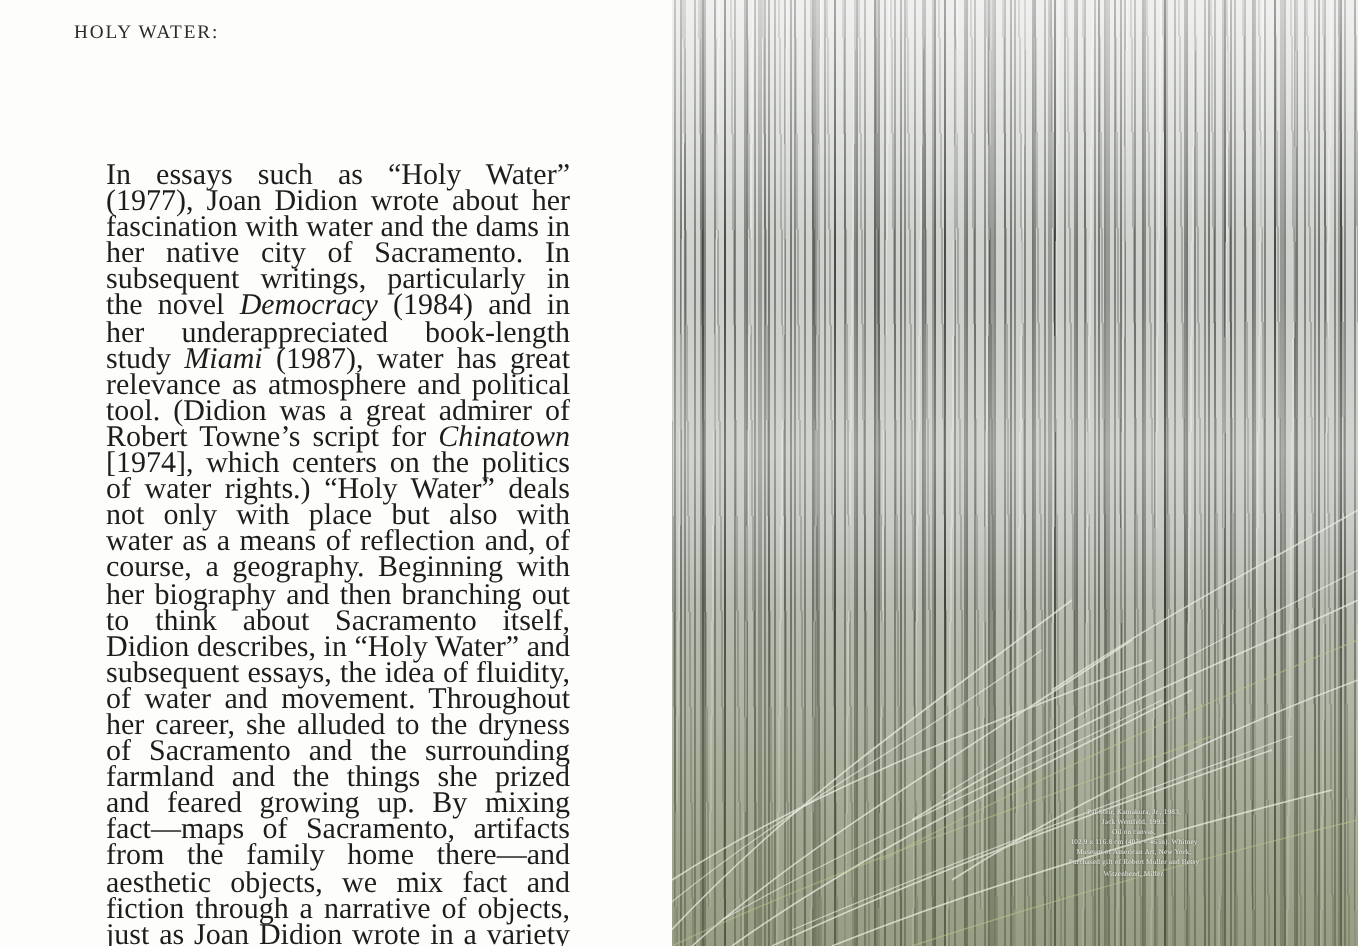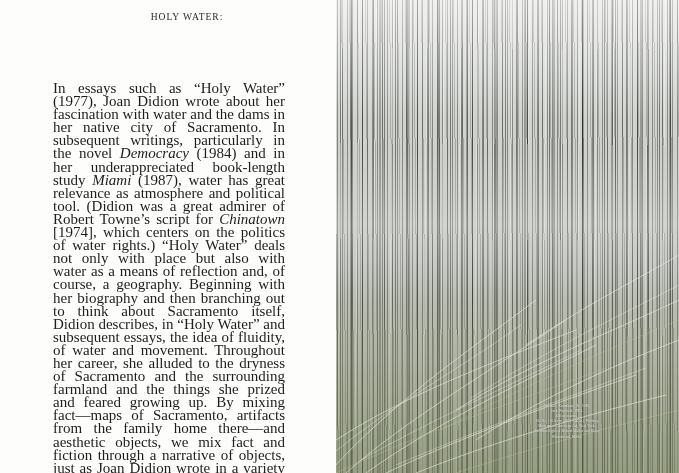--- a/index.html
+++ b/index.html
@@ -24,30 +24,29 @@
   
   .page-left {
     position: relative;
     width: 336px;
     height: 473px;
     background: #fdfdfb;
     box-sizing: border-box;
   }
   .heading {
     position: absolute;
-    left: 57px;
+    left: 37px;
     top: 10px;
     width: 260px;
     font-family: "Liberation Serif", serif;
     font-size: 9.6px;
     letter-spacing: 0.95px;
     line-height: 14.5px;
     color: #2b2b2b;
     text-transform: uppercase;
-    text-align: center;
   }
   .heading-line {
     display: block;
     white-space: nowrap;
   }
   .body-col {
     position: absolute;
     left: 53px;
     top: 82px;
     width: 232px;

